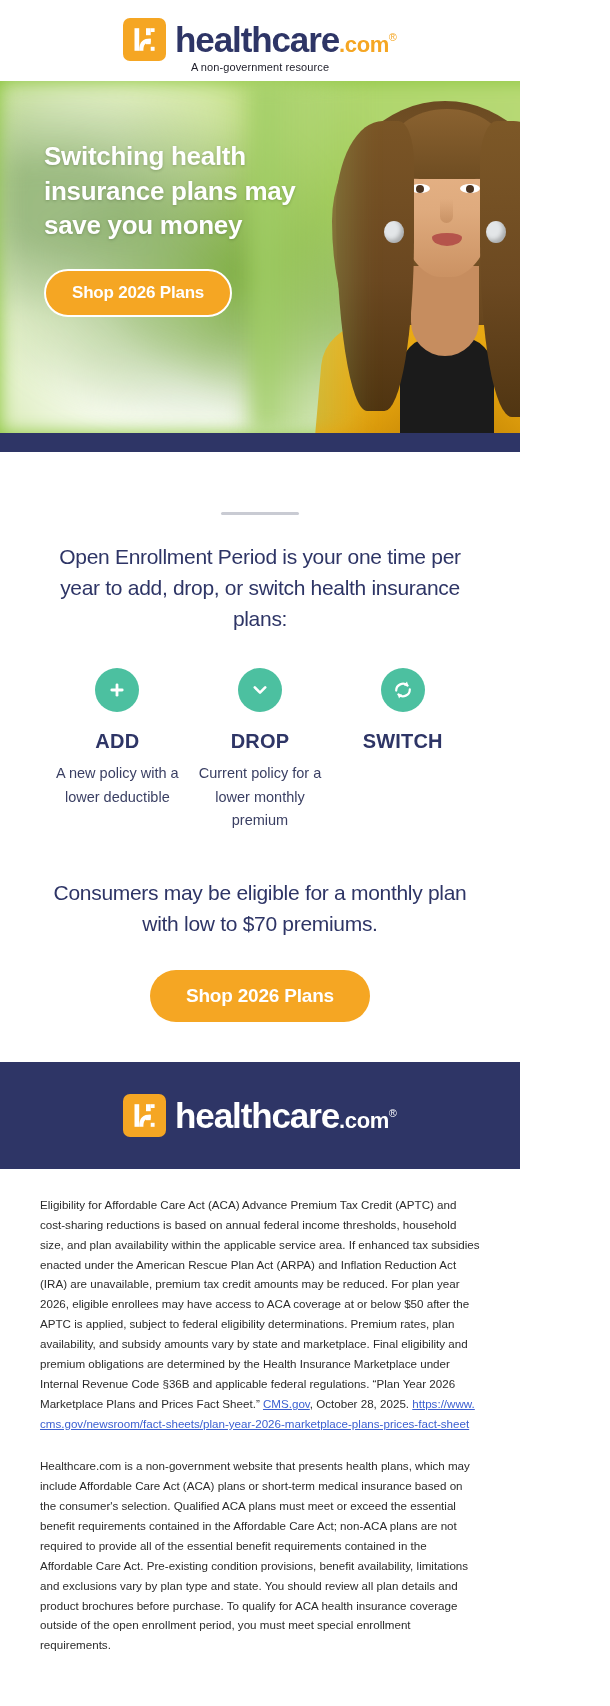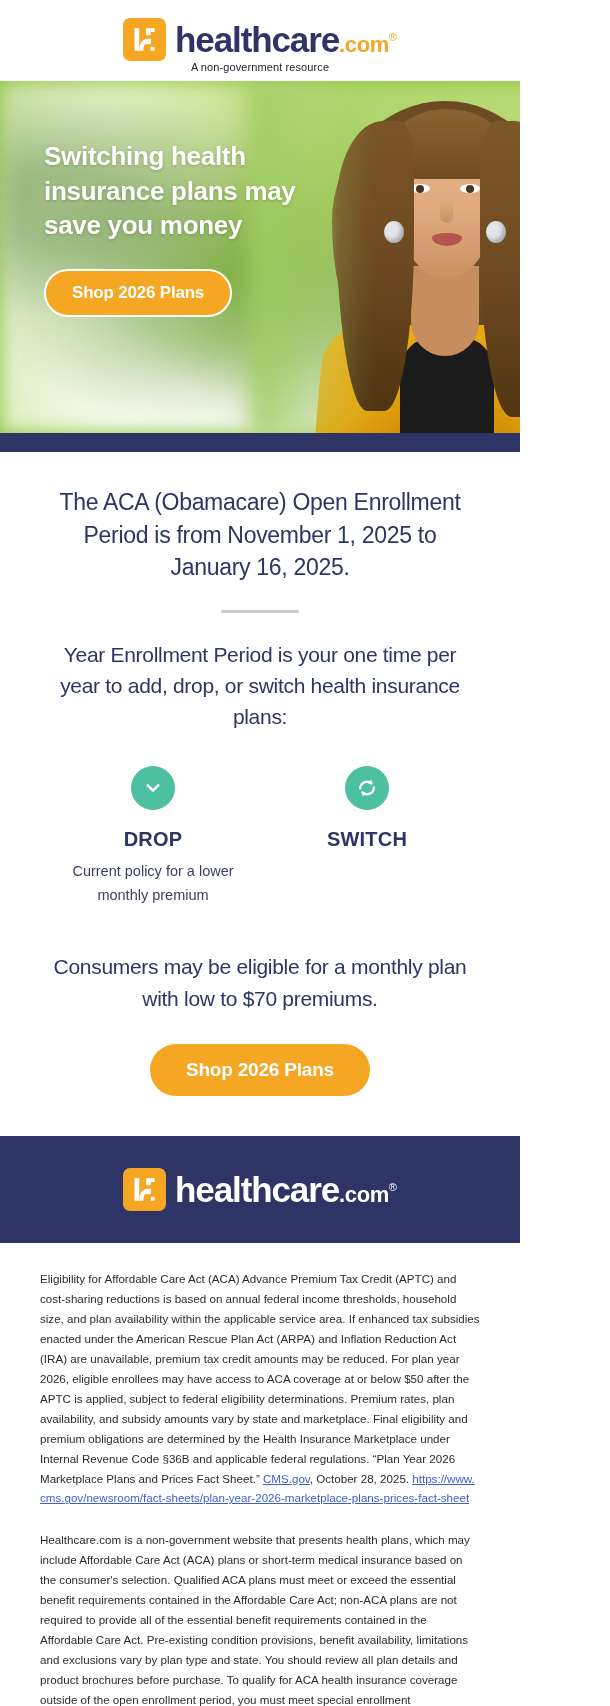--- a/index.html
+++ b/index.html
@@ -229,26 +229,35 @@
       <div class="hero-fade"></div>
     </div>
     <div class="hero-content">
       <div class="hero-title">Switching health insurance plans may save you money</div>
       <div class="hero-cta">Shop 2026 Plans</div>
     </div>
   </div>
   <div class="hero-bottom-bar"></div>
 
   <div class="main">
-    <div class="headline">The ACA (Obamacare) Open Enrollment Period is from November 1, 2025 to January 16, 2025.</div>
     <div class="divider"></div>
-    <div class="subhead">Year Enrollment Period is your one time per year to add, drop, or switch health insurance plans:</div>
+    <div class="subhead">Open Enrollment Period is your one time per year to add, drop, or switch health insurance plans:</div>
 
     <div class="features">
 
+      <div class="feature">
+        <div class="f-icon">
+          <svg width="20" height="20" viewBox="0 0 20 20" aria-hidden="true">
+            <rect x="8.6" y="3.4" width="2.8" height="13.2" rx="1.4" fill="#ffffff"></rect>
+            <rect x="3.4" y="8.6" width="13.2" height="2.8" rx="1.4" fill="#ffffff"></rect>
+          </svg>
+        </div>
+        <div class="f-title">ADD</div>
+        <div class="f-desc">A new policy with a lower deductible</div>
+      </div>
 
       <div class="feature">
         <div class="f-icon">
           <svg width="20" height="20" viewBox="0 0 20 20" aria-hidden="true">
             <path d="M4.8 7.4 L10 12.6 L15.2 7.4" stroke="#ffffff" stroke-width="2.6" stroke-linecap="round" stroke-linejoin="round" fill="none"></path>
           </svg>
         </div>
         <div class="f-title">DROP</div>
         <div class="f-desc">Current policy for a lower monthly premium</div>
       </div>

